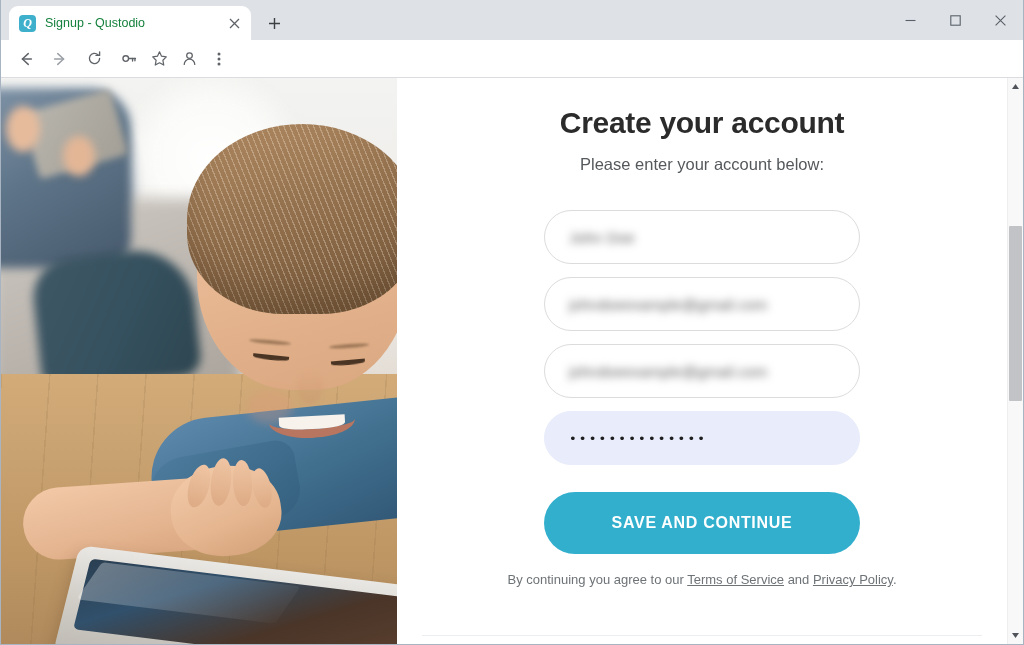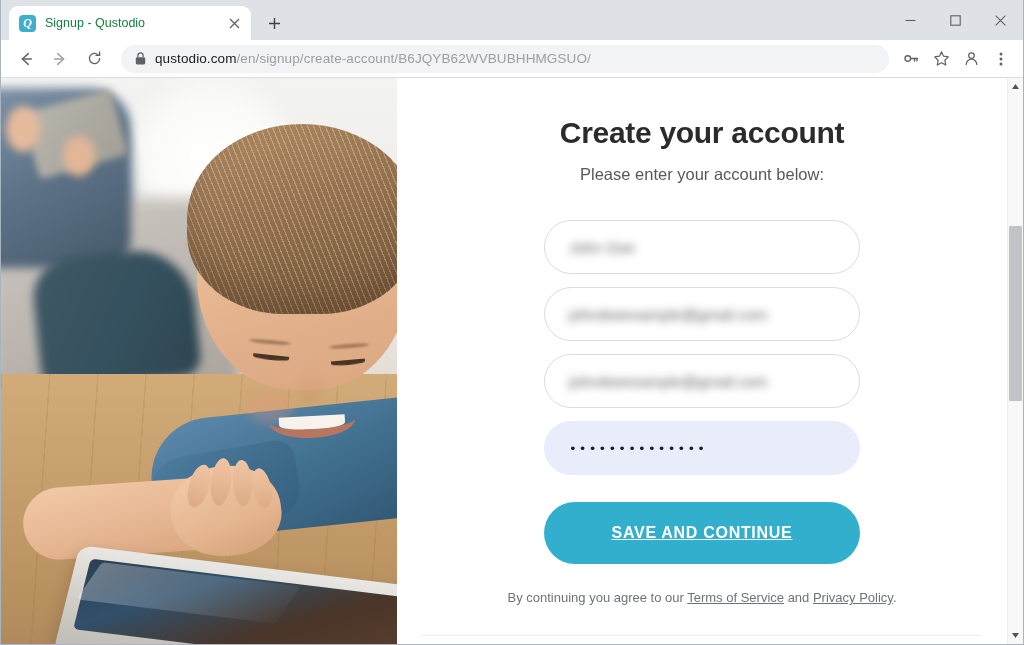--- a/index.html
+++ b/index.html
@@ -510,21 +510,21 @@
     align-items: center;
     padding-top: 16px;
     position: relative;
   }
 
   .form-title {
     font-size: 30px;
     font-weight: bold;
     color: #2b2b2b;
     letter-spacing: -0.3px;
-    margin-top: 22px;
+    margin-top: 12px;
   }
 
   .form-subtitle {
     font-size: 16.5px;
     color: #55595c;
     margin-top: 15px;
   }
 
   .form-fields {
     width: 316px;
@@ -576,25 +576,24 @@
     border-radius: 31px;
     background: #33afce;
     color: #ffffff;
     font-size: 16px;
     font-weight: bold;
     letter-spacing: 0.7px;
     font-family: "Liberation Sans", sans-serif;
     display: flex;
     align-items: center;
     justify-content: center;
-    text-decoration: underline;
   }
 
   .legal {
-    margin-top: 26px;
+    margin-top: 18px;
     font-size: 13px;
     color: #6e7377;
     text-align: center;
   }
 
   .legal a {
     color: #6e7377;
     text-decoration: underline;
   }
 
@@ -699,29 +698,20 @@
       </svg>
     </div>
 
     <div class="nav-btn">
       <svg width="17" height="17" viewBox="0 0 20 20">
         <path d="M16 10 a6 6 0 1 1 -1.9 -4.4" stroke="currentColor" stroke-width="1.6" fill="none" stroke-linecap="round"></path>
         <path d="M16 2.2 V6.4 H11.8" stroke="currentColor" stroke-width="1.6" fill="none" stroke-linecap="round" stroke-linejoin="round"></path>
       </svg>
     </div>
 
-    <div class="omnibox">
-      <span class="lock-icon">
-        <svg width="11" height="13" viewBox="0 0 11 13">
-          <rect x="0.8" y="5.2" width="9.4" height="7.2" rx="1.3" fill="currentColor"></rect>
-          <path d="M2.9 5.2 V3.5 a2.6 2.6 0 0 1 5.2 0 V5.2" stroke="currentColor" stroke-width="1.25" fill="none"></path>
-        </svg>
-      </span>
-      <span class="url-text"><span class="url-domain">qustodio.com</span><span>/en/signup/create-account/B6JQYB62WVBUBHHMGSUO/</span></span>
-    </div>
 
     <div class="toolbar-icon">
       <svg width="17" height="17" viewBox="0 0 20 20">
         <circle cx="5.6" cy="10" r="3.3" stroke="currentColor" stroke-width="1.6" fill="none"></circle>
         <path d="M8.9 10 H17" stroke="currentColor" stroke-width="1.6" stroke-linecap="round"></path>
         <path d="M13.6 10 V13" stroke="currentColor" stroke-width="1.6" stroke-linecap="round"></path>
         <path d="M16.4 10 V12.6" stroke="currentColor" stroke-width="1.6" stroke-linecap="round"></path>
       </svg>
     </div>
 

